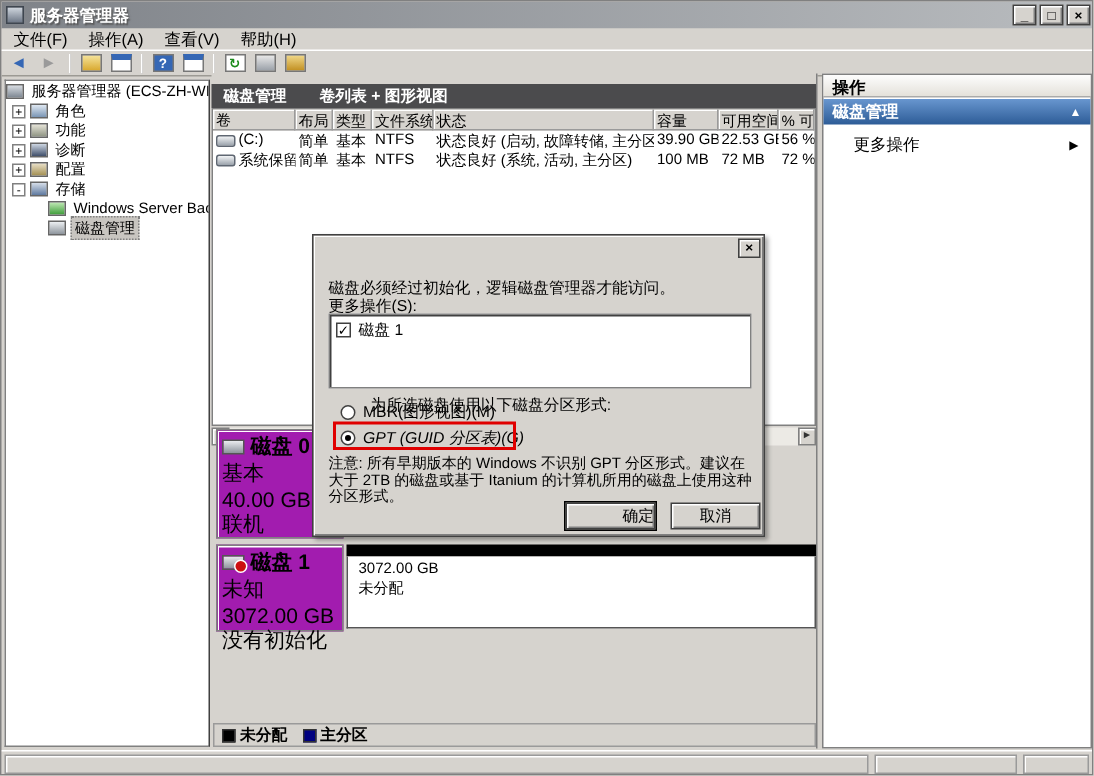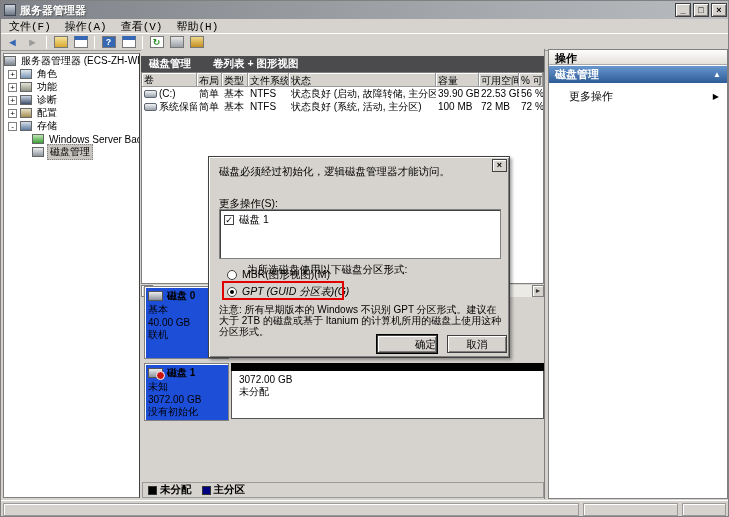--- a/index.html
+++ b/index.html
@@ -12,21 +12,21 @@
     background:linear-gradient(to right,#7f8389,#b9bcbf); display:flex; align-items:center; padding:0 3px; }
   .titlebar .appicon { width:12px; height:12px; background:linear-gradient(#cfd6de,#6d7786); border:1px solid #3e4650; margin-right:4px; }
   .titlebar .title { color:#fff; font-weight:bold; font-size:11px; text-shadow:1px 1px 1px #555; }
   .winbtns { position:absolute; right:3px; top:2px; display:flex; gap:2px; }
   .winbtn { width:16px; height:14px; background:#d6d3ce; border:1px solid #404040;
     box-shadow:inset 1px 1px 0 #fff, inset -1px -1px 0 #808080;
     font-size:9px; line-height:12px; text-align:center; font-weight:bold; }
 
   
   .menubar { position:absolute; left:0; top:18px; width:727px; height:15px; background:#d6d3ce;
-    display:flex; align-items:center; gap:14px; padding:0 8px; border-bottom:1px solid #fff;font-family:Liberation Mono, monospace; }
+    display:flex; align-items:center; gap:14px; padding:0 8px; border-bottom:1px solid #fff; }
   .menubar span { cursor:default; }
 
   
   .toolbar { position:absolute; left:0; top:33px; width:727px; height:17px; background:#d6d3ce;
     display:flex; align-items:center; gap:3px; padding:0 3px; border-bottom:1px solid #9c9a94; }
   .tbtn { width:17px; height:15px; display:flex; align-items:center; justify-content:center; font-size:11px; }
   .tsep { width:1px; height:13px; background:#808080; border-right:1px solid #fff; margin:0 2px; }
   .arrow-back { color:#3567b5; font-weight:bold; }
   .arrow-fwd { color:#9a9a9a; font-weight:bold; }
   .ticon { width:14px; height:12px; border:1px solid #777; }
@@ -73,22 +73,22 @@
   .c4{width:147px;flex:0 0 147px;} .c5{width:43px;flex:0 0 43px;} .c6{width:40px;flex:0 0 40px;}
   .c7{width:24px;flex:1;}
   .volicon { width:13px; height:8px; border:1px solid #5f6772; border-radius:2px;
     background:linear-gradient(#f2f4f6,#9aa2ab); flex:0 0 13px; }
 
   .hscroll { position:absolute; left:0; top:236px; width:403px; height:12px; background:#eceae5; display:flex; }
   .sbtn { width:12px; height:12px; background:#d6d3ce; border:1px solid #808080;
     box-shadow:inset 1px 1px 0 #fff; font-size:7px; line-height:10px; text-align:center; color:#333; flex:0 0 12px; }
   .strack { flex:1; }
 
-  .disk-label { position:absolute; left:3px; width:85px; background:#1d4ed8; border:1px solid #808080;
-    box-shadow:inset 1px 1px 0 #fff; font-size:10px; padding:2px 3px; }
+  .disk-label { position:absolute; left:3px; width:85px; background:#a21caf; border:1px solid #808080;
+    box-shadow:inset 1px 1px 0 #fff; font-size:14px; padding:2px 3px; }
   .disk-label .dname { display:flex; align-items:center; gap:4px; font-weight:bold; }
   .dicon { width:15px; height:10px; border:1px solid #555; background:linear-gradient(#e9ebee,#8d949c); position:relative; }
   .dicon.warn::after { content:""; position:absolute; right:-3px; bottom:-3px; width:7px; height:7px;
     border-radius:50%; background:#cc1111; border:1px solid #fff; }
   .d0 { top:237px; height:73px; }
   .d1 { top:314px; height:58px; }
 
   .part-strip { position:absolute; left:90px; top:314px; width:313px; height:57px; }
   .part-strip .bar { height:8px; background:#000; }
   .part-strip .body { height:48px; background:#fff; border:1px solid #555; border-top:none; padding:3px 0 0 7px; font-size:10px; }
@@ -333,21 +333,21 @@
 
   <div class="statusbar">
     <span class="scell s1"></span>
     <span class="scell s2"></span>
     <span class="scell s3"></span>
   </div>
 
   <div class="dialog">
     <span class="dclose">×</span>
 
-    <div class="dtext" style="left:10px; top:8px;">磁盘必须经过初始化，逻辑磁盘管理器才能访问。</div>
+    <div class="dtext" style="left:10px; top:28px;">磁盘必须经过初始化，逻辑磁盘管理器才能访问。</div>
     <div class="dtext" style="left:10px; top:40px;">更多操作(S):</div>
 
     <div class="listbox">
       <div class="chkrow">
         <span class="chk">✓</span>
         <span>磁盘 1</span>
       </div>
     </div>
 
     <div class="dtext" style="left:10px; top:106px;margin-left:28px;">为所选磁盘使用以下磁盘分区形式:</div>

